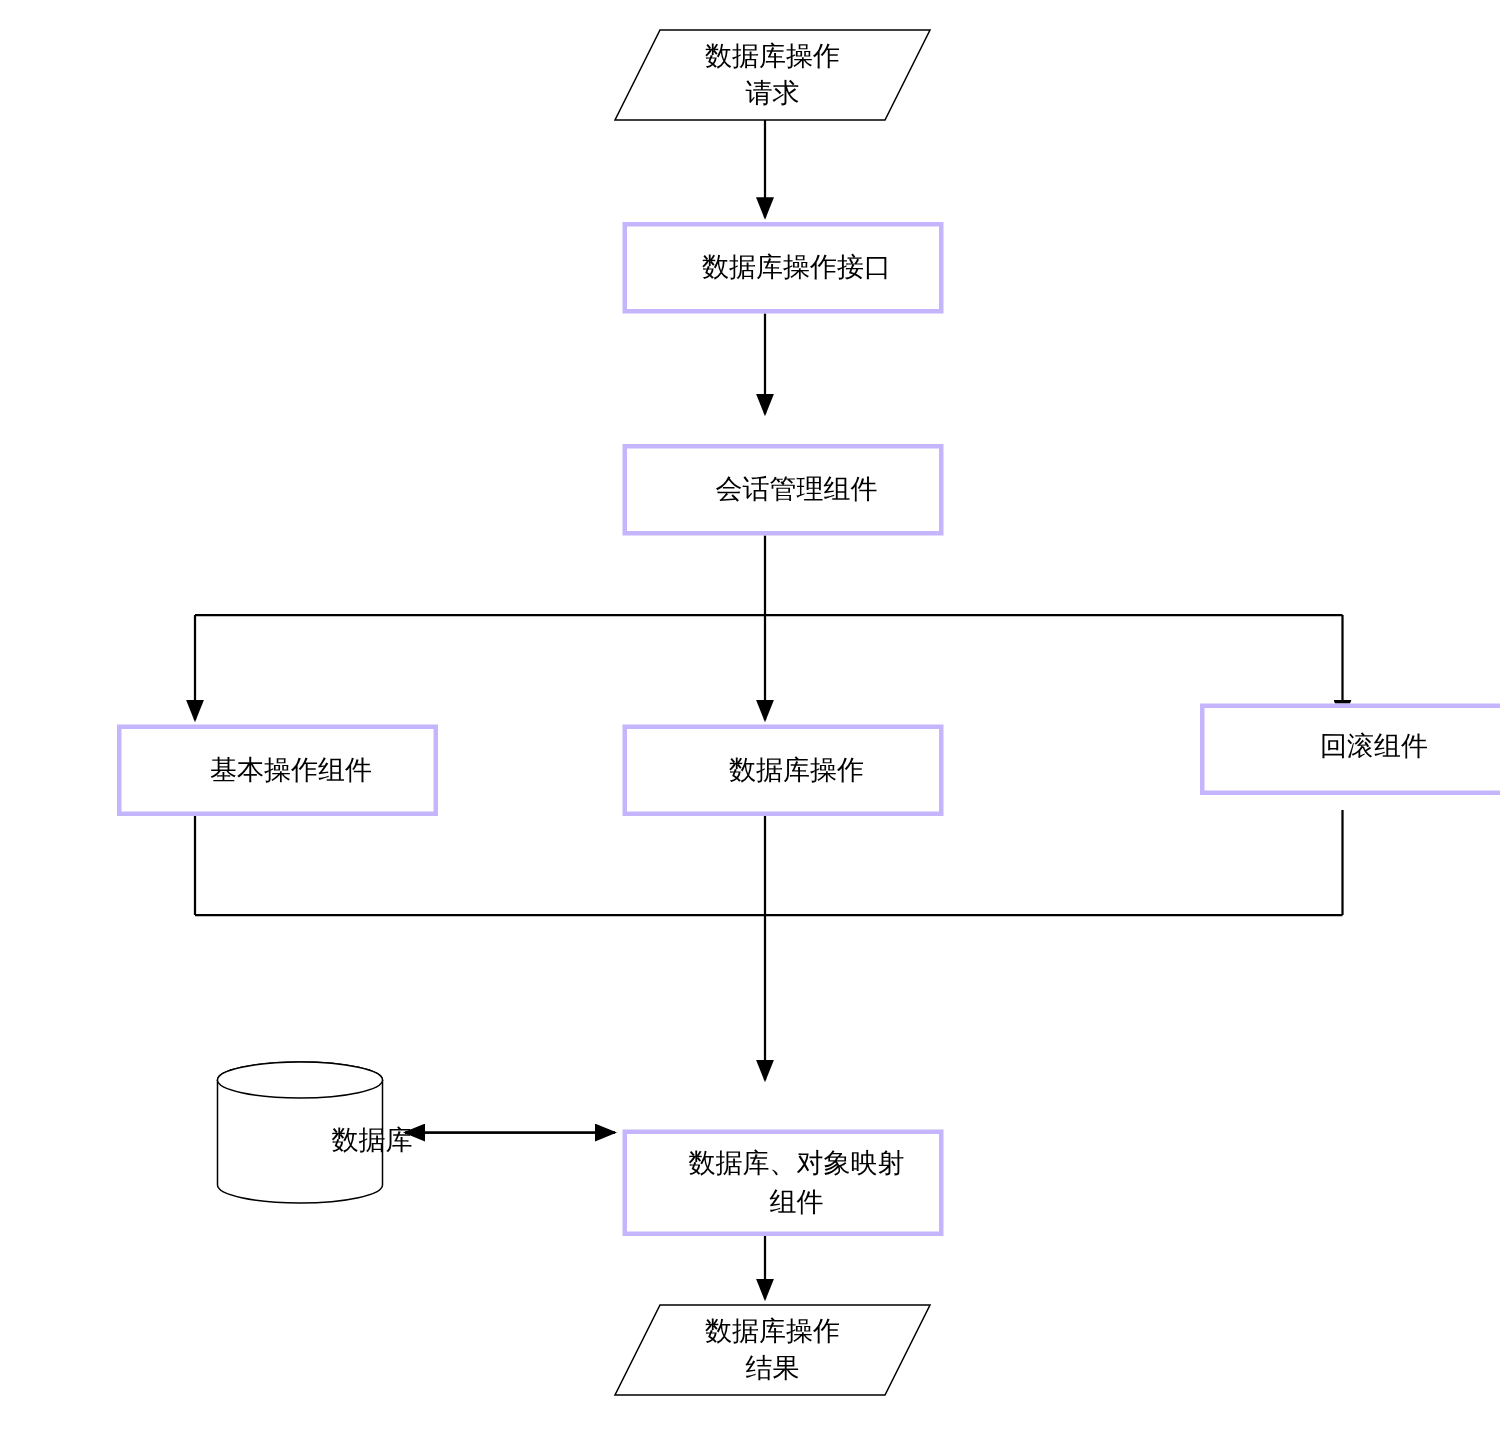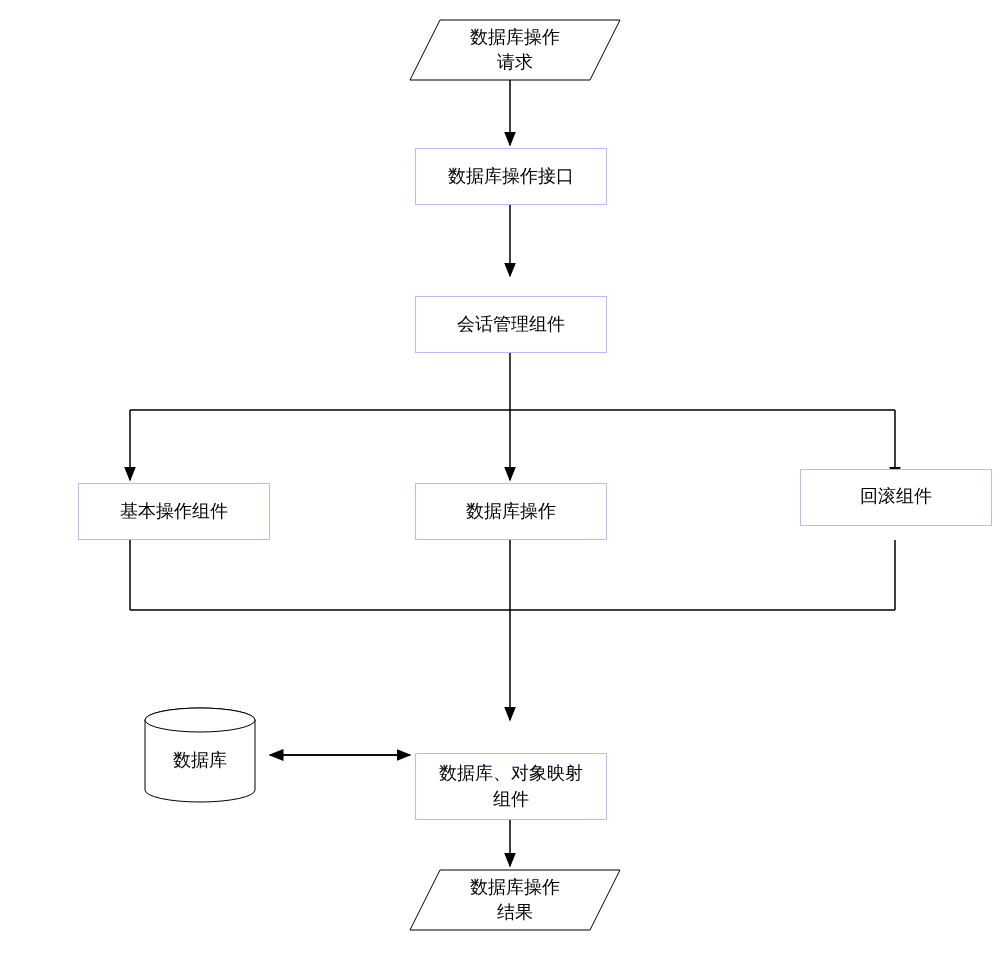--- a/index.html
+++ b/index.html
@@ -14,27 +14,28 @@
   }
   svg {
     position: absolute;
     top: 0;
     left: 0;
     width: 1000px;
     height: 970px;
   }
   .box {
     position: absolute;
-    border: 1px solid #c4b5fd;
+    border: 3px solid #c4b5fd;
     background: #fff;
     display: flex;
     align-items: center;
     justify-content: center;
     text-align: center;
     line-height: 1.4;
+    padding-left: 18px;
   }
   
   .parallelogram {
     position: absolute;
     display: flex;
     align-items: center;
     justify-content: center;
     text-align: center;
     line-height: 1.4;
   }
@@ -42,20 +43,21 @@
     position: relative;
     z-index: 2;
   }
   
   .cylinder {
     position: absolute;
     display: flex;
     align-items: center;
     justify-content: center;
     text-align: center;
+    margin-left: 48px;
   }
 </style>
 </head>
 <body>
 
 <svg>
   <defs>
     <marker id="arrowhead" markerWidth="10" markerHeight="8" refX="9" refY="4" orient="auto">
       <polygon points="0 0, 10 4, 0 8" fill="#000"></polygon>
     </marker>

